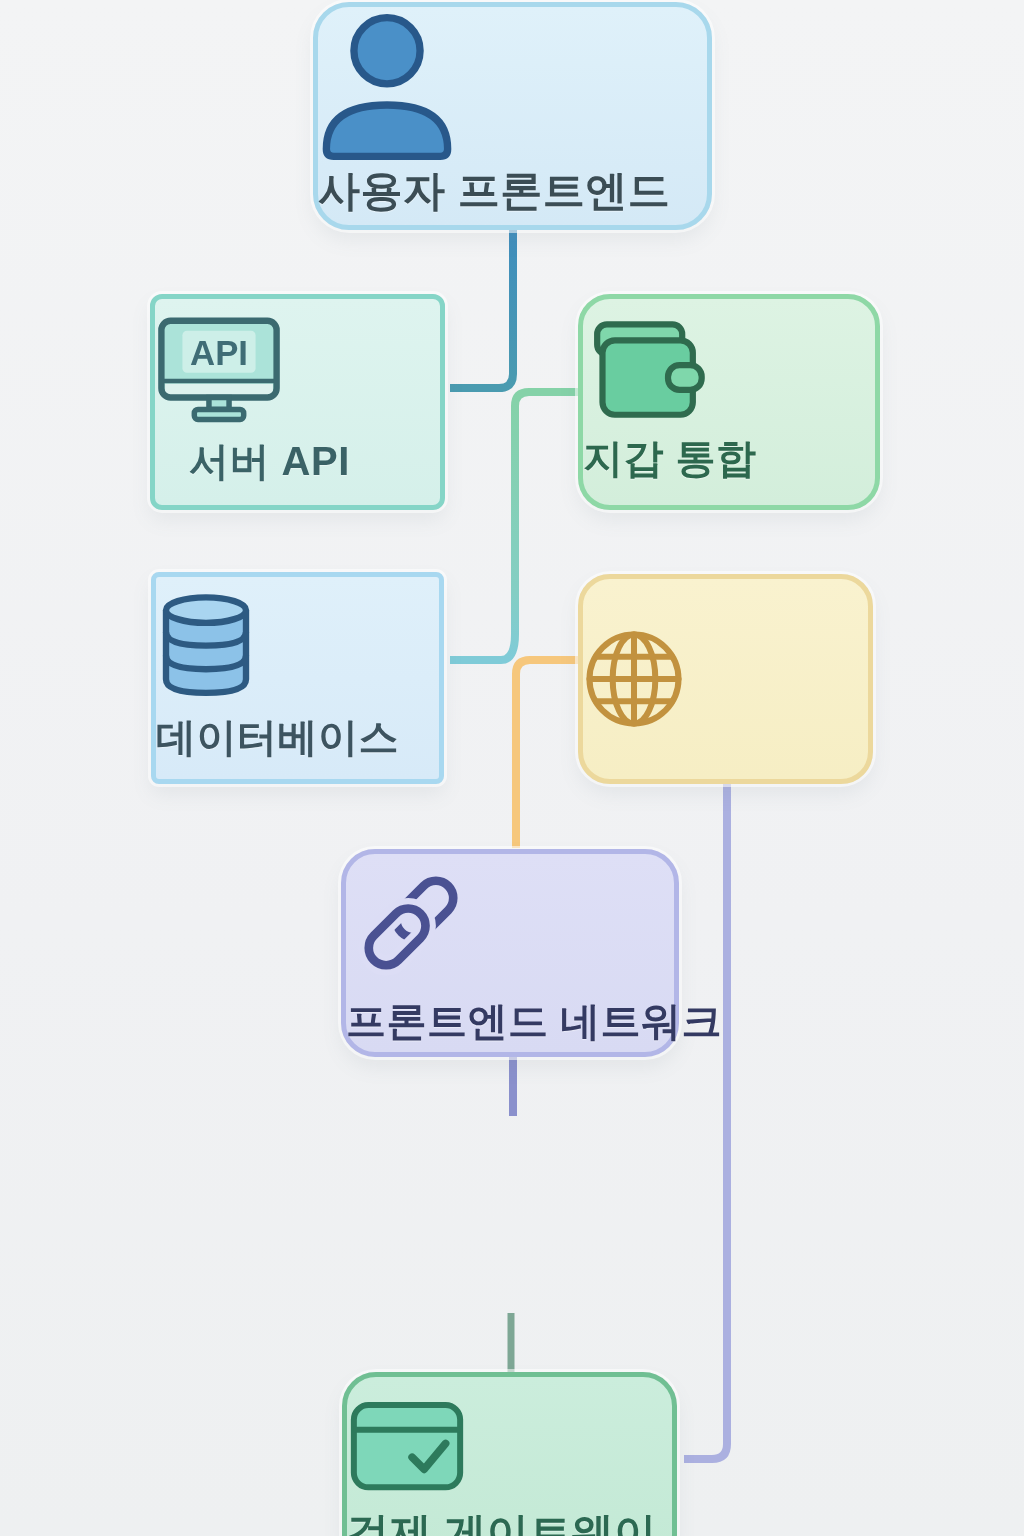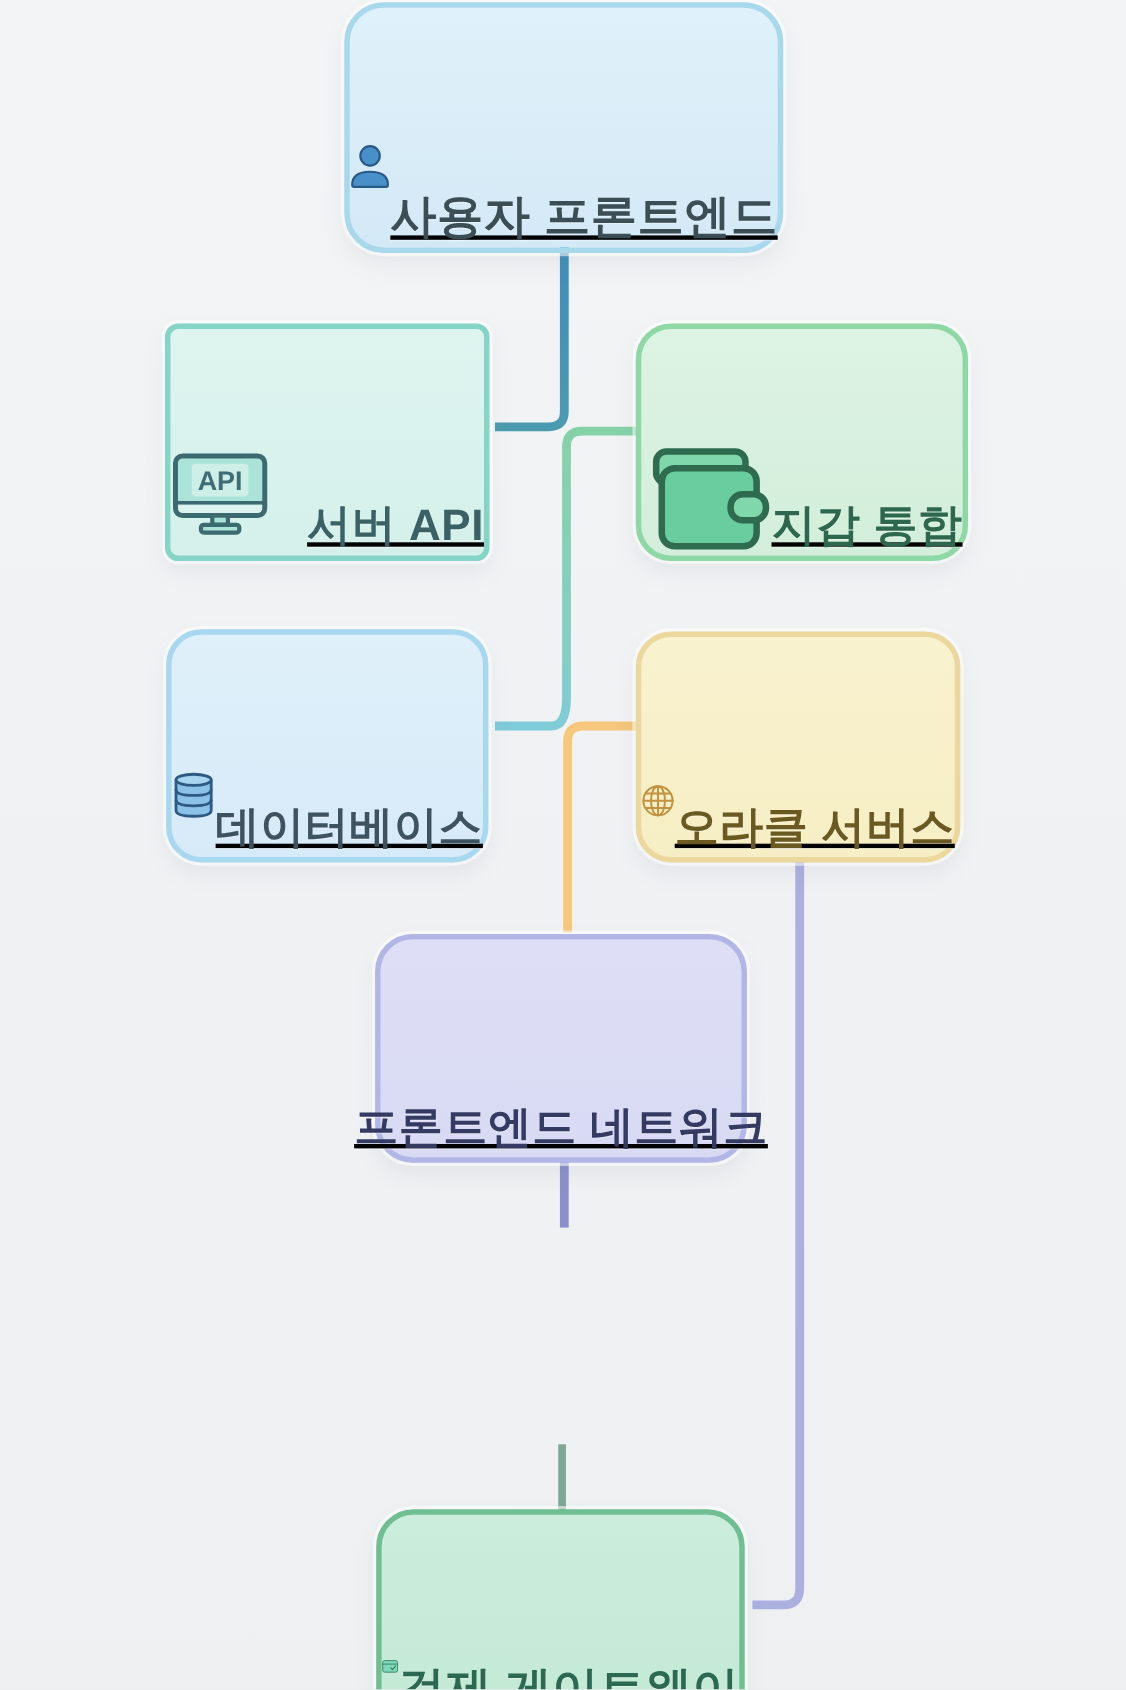--- a/index.html
+++ b/index.html
@@ -12,43 +12,42 @@
     width:1024px;height:1536px;
     background:linear-gradient(180deg,#f3f4f5 0%,#f0f1f3 60%,#eef0f1 100%);
     overflow:hidden;
   }
   svg.connectors{
     position:absolute;left:0;top:0;width:1024px;height:1536px;z-index:1;
   }
   .node{
     position:absolute;z-index:2;
     border-style:solid;border-width:5px;
-    display:flex;align-items:flex-end;justify-content:center;
+    display:flex;flex-direction:column;align-items:flex-start;justify-content:center;
     box-shadow:0 0 0 3px rgba(255,255,255,0.55), 0 10px 20px rgba(110,125,140,0.10);
-    text-decoration:underline;
   }
   .node .label{
     font-weight:bold;white-space:nowrap;letter-spacing:0.5px;
     text-shadow:0 1px 1px rgba(255,255,255,0.45);
   }
   .node svg{display:block;}
 
   .n-frontend{left:313px;top:2px;width:389px;height:218px;border-radius:36px;
     background:linear-gradient(180deg,#dff1fa,#d4e9f6);border-color:#a8d8ec;}
   .n-frontend .label{font-size:42px;color:#3b4d55;margin-top:2px;}
 
   .n-api{left:150px;top:294px;width:285px;height:206px;border-radius:12px;
     background:linear-gradient(180deg,#def4ef,#d5f0ea);border-color:#85d5c7;}
   .n-api .label{font-size:40px;color:#3a6266;margin-top:8px;margin-left:34px;}
 
   .n-wallet{left:578px;top:294px;width:292px;height:206px;border-radius:32px;
     background:linear-gradient(180deg,#ddf3e3,#d3eedb);border-color:#8ed8a6;}
   .n-wallet .label{font-size:40px;color:#2d684e;margin-top:10px;}
 
-  .n-db{left:151px;top:572px;width:283px;height:202px;border-radius:32px;
+  .n-db{left:151px;top:572px;width:283px;height:202px;border-radius:8px;
     background:linear-gradient(180deg,#dff0fa,#d7eaf8);border-color:#a8d8f0;}
   .n-db .label{font-size:40px;color:#3d5460;margin-top:8px;}
 
   .n-oracle{left:578px;top:574px;width:285px;height:200px;border-radius:32px;
     background:linear-gradient(180deg,#f9f2cf,#f6eec4);border-color:#ecd89c;}
   .n-oracle .label{font-size:40px;color:#6a5a22;margin-top:8px;}
 
   .n-network{left:341px;top:849px;width:328px;height:198px;border-radius:34px;
     background:linear-gradient(180deg,#dedff6,#d8daf3);border-color:#b2b6e7;}
   .n-network .label{font-size:40px;color:#343a62;margin-top:6px;}
@@ -130,21 +129,20 @@
 
   <div class="node n-oracle">
     <svg viewBox="0 0 110 110" width="102" height="102" stroke="#c2923f" stroke-width="6.5" fill="none" stroke-linecap="round">
       <circle cx="55" cy="55" r="48"></circle>
       <line x1="55" y1="7" x2="55" y2="103"></line>
       <ellipse cx="55" cy="55" rx="23" ry="48"></ellipse>
       <line x1="7" y1="55" x2="103" y2="55"></line>
       <line x1="14" y1="31" x2="96" y2="31"></line>
       <line x1="14" y1="79" x2="96" y2="79"></line>
     </svg>
-    <div class="label">오라클 서버스</div>
   </div>
 
   <div class="node n-network">
     <svg viewBox="0 0 150 150" width="130" height="130">
       <rect x="-20" y="-38" width="40" height="76" rx="20" transform="translate(91,59) rotate(45)" fill="none" stroke="#4a5192" stroke-width="10"></rect>
       <rect x="-20" y="-38" width="40" height="76" rx="20" transform="translate(59,91) rotate(45)" fill="none" stroke="#dcddf5" stroke-width="24"></rect>
       <rect x="-20" y="-38" width="40" height="76" rx="20" transform="translate(59,91) rotate(45)" fill="none" stroke="#4a5192" stroke-width="10"></rect>
     </svg>
     <div class="label">프론트엔드 네트워크</div>
   </div>

